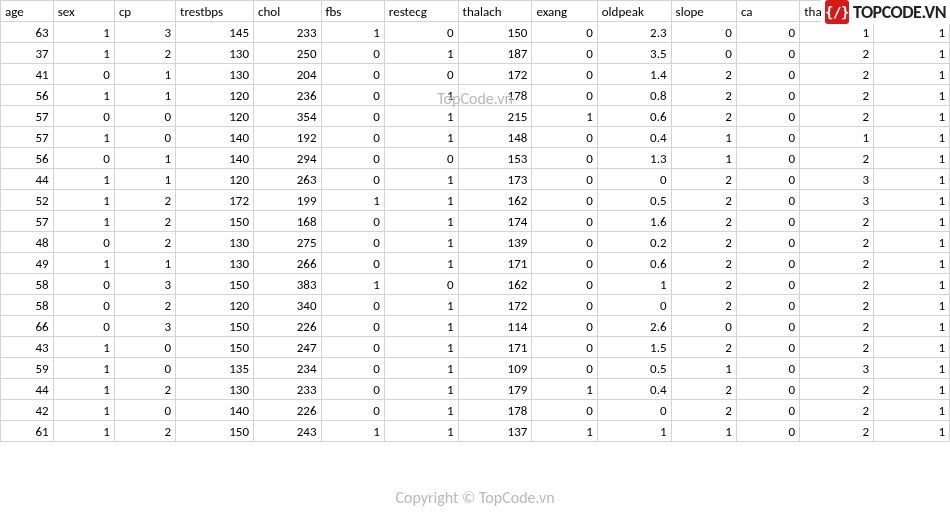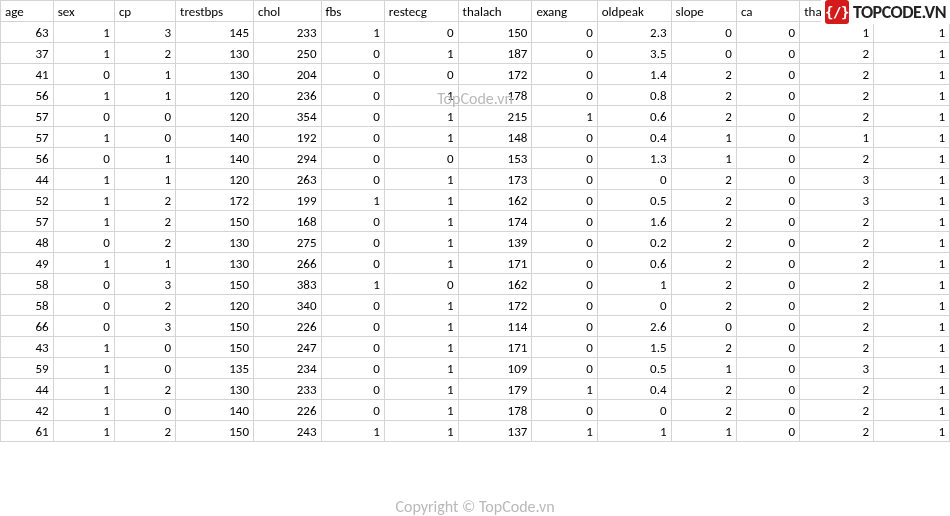--- a/index.html
+++ b/index.html
@@ -7,21 +7,21 @@
   table{border-collapse:collapse;width:100%;table-layout:fixed}
   th,td{border:1px solid #d4d4d4;height:21px;padding:0 4px;box-sizing:border-box;white-space:nowrap;overflow:hidden}
   th{font-weight:400;text-align:left}
   td{text-align:right}
   .logo{position:absolute;top:0;right:0;display:flex;align-items:center;font-weight:800;font-size:18px;color:#222;background:#fff;padding:0 4px;letter-spacing:-.5px}
   .logo-mark{display:inline-flex;position:relative;width:24px;height:24px;margin-right:4px}
   .logo-mark::before{content:"";position:absolute;inset:0;background:#d31b1b;border-radius:3px}
   .logo-mark span{position:relative;color:#fff;font-family:monospace;font-weight:700;font-size:14px;line-height:24px;width:100%;text-align:center}
   .wm{position:absolute;color:#b9b9b9;font-size:16px;font-weight:400;pointer-events:none;user-select:none}
   .wm1{left:50%;top:19%;transform:translate(-50%,-50%)}
-  .wm2{left:50%;bottom:0;transform:translateX(-50%)}
+  .wm2{left:50%;bottom:9px;transform:translateX(-50%)}
 </style>
 </head>
 <body>
 <div class="wrap">
 
 <table>
   <colgroup id="cg">
         <col style="width: 50px;">
         <col style="width: 58px;">
         <col style="width: 58px;">

